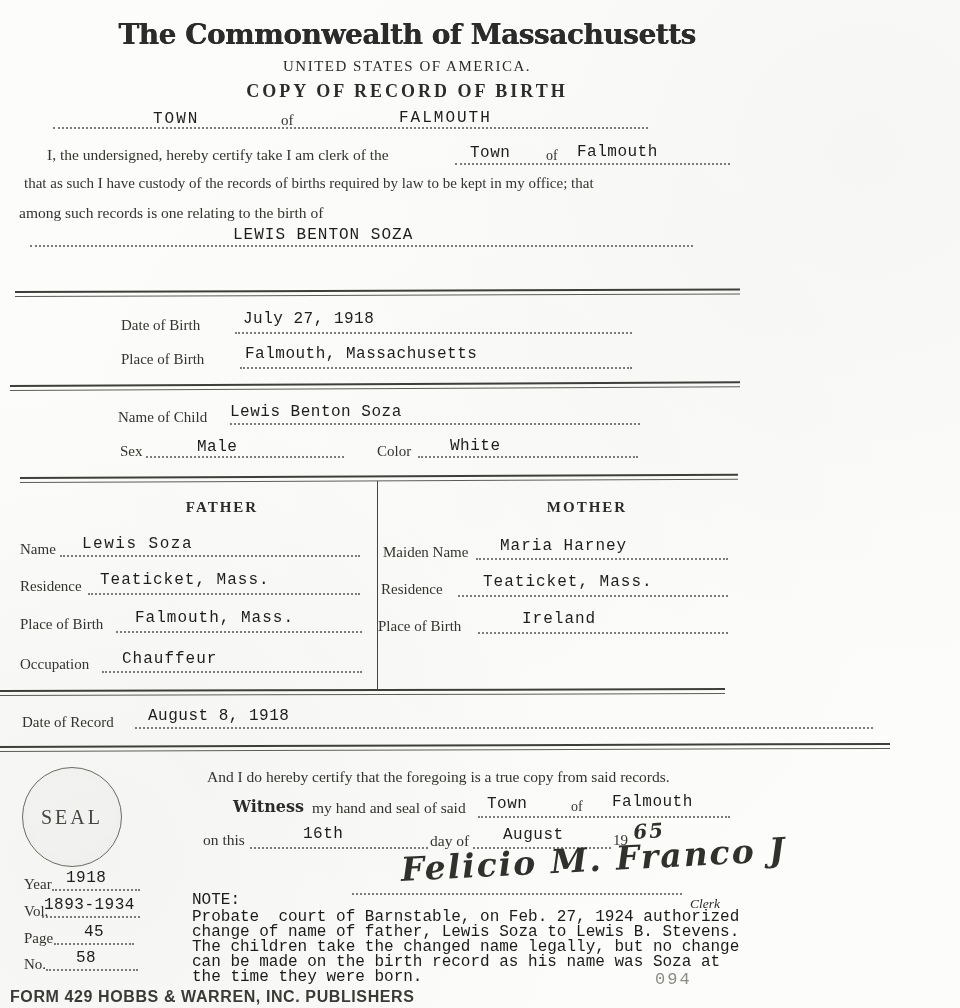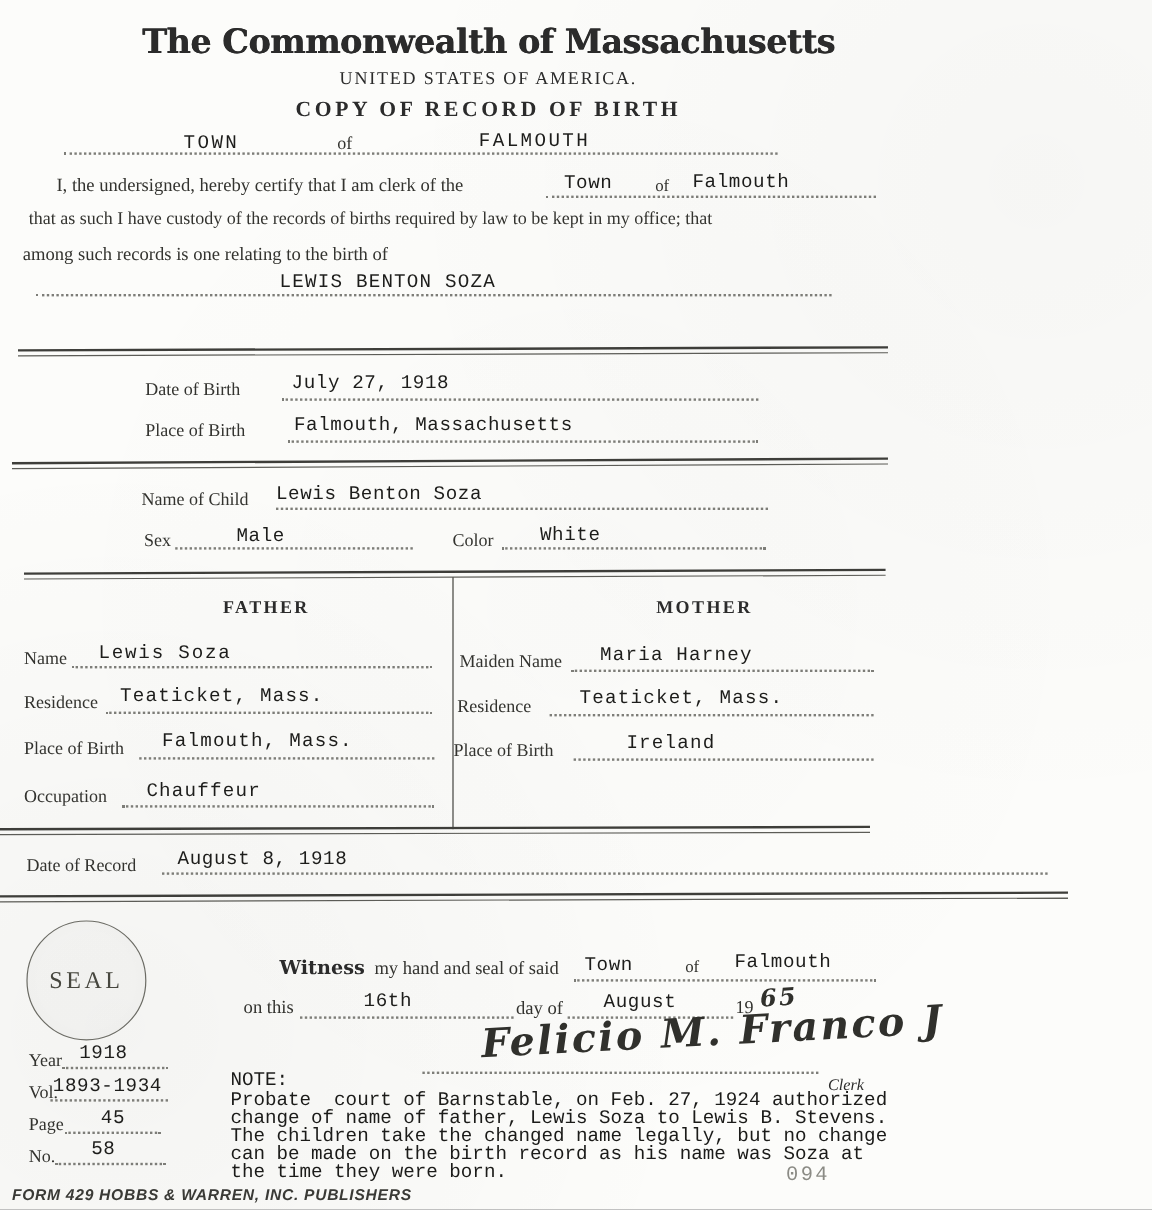--- a/index.html
+++ b/index.html
@@ -28,38 +28,38 @@
     font-family:"DejaVu Serif","Liberation Serif",serif;font-style:italic;font-weight:bold;
     color:#30302c;transform:rotate(-3deg);transform-origin:left bottom;letter-spacing:2px;
   }
   .seal-circle{
     position:absolute;border:1.5px solid #6b6b64;border-radius:50%;
     display:flex;align-items:center;justify-content:center;
     background:radial-gradient(circle, rgba(0,0,0,0.015) 55%, rgba(0,0,0,0.04) 100%);
   }
   .seal-text{font-size:20px;letter-spacing:3px;color:#47473f;}
   .note-line{position:absolute;font-family:"Liberation Mono","DejaVu Sans Mono",monospace;font-size:16px;color:#1b1b19;white-space:pre;}
-  .footer-line{position:absolute;font-family:"Liberation Sans","DejaVu Sans",sans-serif;font-size:13px;font-weight:bold;letter-spacing:0.6px;color:#3a3a36;font-style:italic;}
+  .footer-line{position:absolute;font-family:"Liberation Sans","DejaVu Sans",sans-serif;font-size:16px;font-weight:bold;letter-spacing:0.6px;color:#3a3a36;}
   .stamp{position:absolute;font-family:"Liberation Mono","DejaVu Sans Mono",monospace;font-size:17px;color:#8b8b85;letter-spacing:2px;}
 </style>
 </head>
 <body>
 
 <div class="page">
 
   <div class="abs gothic center" style="left:0;top:18px;width:750px;font-size:28px;letter-spacing:-0.5px;text-shadow:0.4px 0 0 #2b2b2b;">The Commonwealth of Massachusetts</div>
   <div class="abs center" style="left:0;top:58px;width:750px;font-size:15px;letter-spacing:1.5px;">UNITED STATES OF AMERICA.</div>
   <div class="abs center" style="left:0;top:81px;width:750px;font-size:18px;font-weight:bold;letter-spacing:3px;">COPY OF RECORD OF BIRTH</div>
 
   <div class="dots" style="left:53px;top:127px;width:595px;"></div>
   <div class="fill" style="left:153px;top:110px;letter-spacing:2px;">TOWN</div>
   <div class="lbl" style="left:281px;top:112px;">of</div>
   <div class="fill" style="left:399px;top:109px;letter-spacing:2px;">FALMOUTH</div>
 
-  <div class="lbl" style="left:47px;top:146px;font-size:15.5px;">I, the undersigned, hereby certify that I am clerk of the</div>
+  <div class="lbl" style="left:47px;top:146px;font-size:15.5px;">I, the undersigned, hereby certify take I am clerk of the</div>
   <div class="dots" style="left:455px;top:163px;width:275px;"></div>
   <div class="fill" style="left:470px;top:144px;">Town</div>
   <div class="lbl" style="left:546px;top:148px;font-size:14px;">of</div>
   <div class="fill" style="left:577px;top:143px;">Falmouth</div>
   <div class="lbl" style="left:24px;top:175px;font-size:15px;">that as such I have custody of the records of births required by law to be kept in my office; that</div>
   <div class="lbl" style="left:19px;top:204px;font-size:15.5px;">among such records is one relating to the birth of</div>
   <div class="fill" style="left:233px;top:226px;letter-spacing:1px;">LEWIS BENTON SOZA</div>
   <div class="dots" style="left:30px;top:245px;width:663px;"></div>
 
   <div class="rule2" style="left:15px;top:291px;width:725px;transform:rotate(-0.2deg);"></div>
@@ -114,20 +114,21 @@
   <div class="rule2" style="left:0;top:690px;width:725px;transform:rotate(-0.15deg);"></div>
   <div class="lbl" style="left:22px;top:714px;">Date of Record</div>
   <div class="fill" style="left:148px;top:707px;">August 8, 1918</div>
   <div class="dots" style="left:135px;top:727px;width:738px;"></div>
   <div class="rule2" style="left:0;top:746px;width:890px;transform:rotate(-0.2deg);"></div>
 
   <div class="seal-circle" style="left:22px;top:767px;width:98px;height:98px;">
     <span class="seal-text">SEAL</span>
   </div>
 
+  <div class="lbl" style="left:207px;top:768px;font-size:15.5px;">And I do hereby certify that the foregoing is a true copy from said records.</div>
   <div class="gothic abs" style="left:233px;top:797px;font-size:16px;">Witness</div>
   <div class="lbl" style="left:312px;top:799px;font-size:15.5px;">my hand and seal of said</div>
   <div class="dots" style="left:478px;top:816px;width:252px;"></div>
   <div class="fill" style="left:487px;top:795px;">Town</div>
   <div class="lbl" style="left:571px;top:799px;font-size:14px;">of</div>
   <div class="fill" style="left:612px;top:793px;">Falmouth</div>
 
   <div class="lbl" style="left:203px;top:831px;font-size:15.5px;">on this</div>
   <div class="dots" style="left:250px;top:847px;width:178px;"></div>
   <div class="fill" style="left:303px;top:825px;">16th</div>

